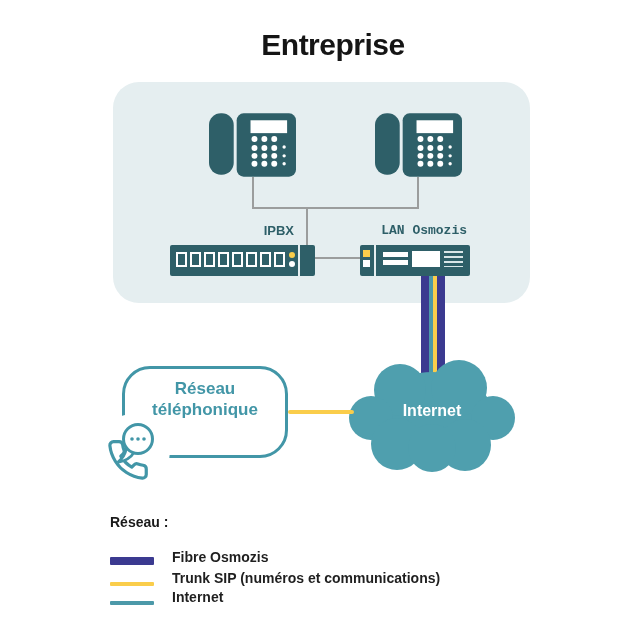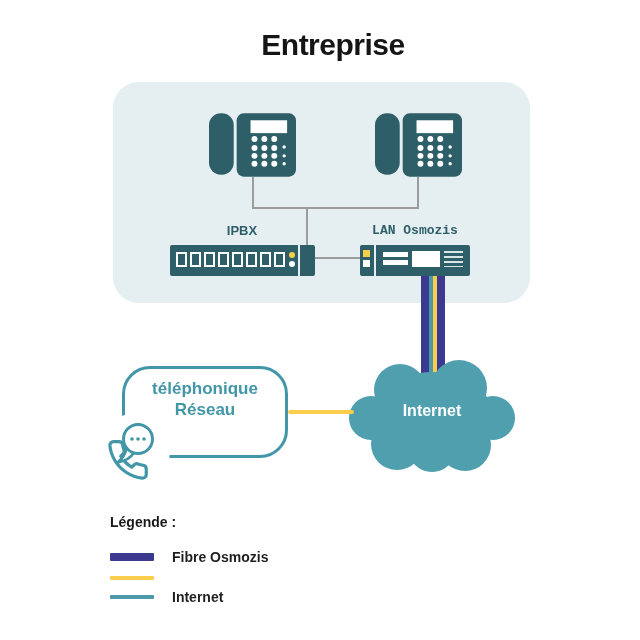--- a/index.html
+++ b/index.html
@@ -15,21 +15,21 @@
 
   .title{left:13px;top:28px;width:640px;text-align:center;font-size:30px;font-weight:800;
          letter-spacing:-0.5px;color:#151515;}
 
   .panel{left:113px;top:82px;width:417px;height:221px;background:var(--panel);border-radius:26px;}
 
   .line{background:var(--line_gray);}
 
   .phone{color:var(--dark_teal);}
 
-  .dev-label{font-size:13px;font-weight:700;color:var(--dark_teal);text-align:center;}
+  .dev-label{font-size:13px;font-weight:700;color:var(--dark_teal);text-align:right;}
 
   .device{background:var(--dark_teal);border-radius:2px;}
   .port{position:absolute;top:7px;width:11px;height:15px;border:2px solid #fff;}
   .dot{position:absolute;border-radius:50%;width:6px;height:6px;}
   .sep{position:absolute;top:0;width:2px;height:100%;background:var(--panel);}
   .sq{position:absolute;width:7px;height:7px;}
   .vent{position:absolute;left:84px;top:6px;width:19px;height:16px;
         background:repeating-linear-gradient(180deg,#D9E6E8 0 2px,var(--dark_teal) 2px 5px);}
 
   .cable{left:421px;top:276px;width:24px;height:98px;
@@ -42,21 +42,21 @@
 
   .pstn-line{left:288px;top:410px;width:66px;height:4px;background:var(--yellow);border-radius:2px;}
 
   .pstn-box{left:122px;top:366px;width:166px;height:92px;background:#fff;
             border:3px solid var(--box_teal);border-radius:28px;}
   .pstn-text{left:122px;top:378px;width:166px;text-align:center;color:var(--box_teal);
              font-size:17px;font-weight:700;line-height:21px;}
   .mask{left:96px;top:414px;width:74px;height:74px;background:#fff;border-radius:50%;}
 
   .legend-heading{left:110px;top:514px;font-size:14px;font-weight:700;color:var(--text_dark);}
-  .legend-row{left:110px;height:16px;display:flex;align-items:center;gap:18px;}
+  .legend-row{left:110px;height:16px;display:flex;align-items:flex-end;gap:18px;}
   .swatch{width:44px;border-radius:1px;flex:0 0 auto;}
   .swatch.thick{height:8px;}
   .swatch.thin{height:4px;}
   .legend-label{font-size:14px;font-weight:600;color:#1F1F1F;white-space:nowrap;}
 </style>
 </head>
 <body>
 
 <div id="canvas">
 
@@ -155,43 +155,44 @@
       <circle cx="118" cy="93" r="26"></circle>
       <circle cx="85" cy="96" r="24"></circle>
     </g>
   </svg>
   <div class="abs cloud-label">Internet</div>
 
   <div class="abs pstn-line"></div>
 
   <div class="abs pstn-box"></div>
   <div class="abs pstn-text">
+    <div>Réseau</div>
     <div>téléphonique</div>
-    <div>Réseau</div>
   </div>
   <div class="abs mask"></div>
 
   <svg class="abs" style="left:100px;top:416px;" width="70" height="70" viewBox="0 0 70 70">
     <path transform="translate(6,22) scale(1.83)" fill="#fff" stroke="var(--box_teal)" stroke-width="1.75" stroke-linejoin="round" stroke-linecap="round" d="M22 16.92v3a2 2 0 0 1-2.18 2 19.79 19.79 0 0 1-8.63-3.07 19.5 19.5 0 0 1-6-6 19.79 19.79 0 0 1-3.07-8.67A2 2 0 0 1 4.11 2h3a2 2 0 0 1 2 1.72 12.84 12.84 0 0 0 .7 2.81 2 2 0 0 1-.45 2.11L8.09 9.91a16 16 0 0 0 6 6l1.27-1.27a2 2 0 0 1 2.11-.45 12.84 12.84 0 0 0 2.81.7A2 2 0 0 1 22 16.92z"></path>
     <path fill="#fff" d="M26 31 C25 38 22 43 17.5 46.5 C26.5 45 32.5 40.5 35 35 Z"></path>
     <path fill="none" stroke="var(--box_teal)" stroke-width="2.8" stroke-linecap="round" d="M26.3 32.6 C25.3 38.3 22.3 43 17.7 46.3 C26 44.9 31.4 41 34.2 36.1"></path>
     <circle cx="38" cy="23" r="14.5" fill="#fff" stroke="var(--box_teal)" stroke-width="3"></circle>
     <g fill="var(--box_teal)">
       <circle cx="32" cy="23" r="1.8"></circle>
         <circle cx="38" cy="23" r="1.8"></circle>
         <circle cx="44" cy="23" r="1.8"></circle>
     </g>
   </svg>
 
-  <div class="abs legend-heading">Légende :</div>
+  <div class="abs legend-heading">Réseau :</div>
   <div class="abs legend-row" style="top:549px;">
     <div class="swatch thick" style="background: rgb(59, 58, 144);"></div>
     <div class="legend-label">Fibre Osmozis</div>
   </div>
   <div class="abs legend-row" style="top:570px;">
     <div class="swatch thin" style="background: rgb(250, 205, 75);"></div>
+    <div class="legend-label">Trunk SIP (numéros et communications)</div>
   </div>
   <div class="abs legend-row" style="top:589px;">
     <div class="swatch thin" style="background: rgb(76, 153, 169);"></div>
     <div class="legend-label">Internet</div>
   </div>
 
 </div>
 
 </body></html>

